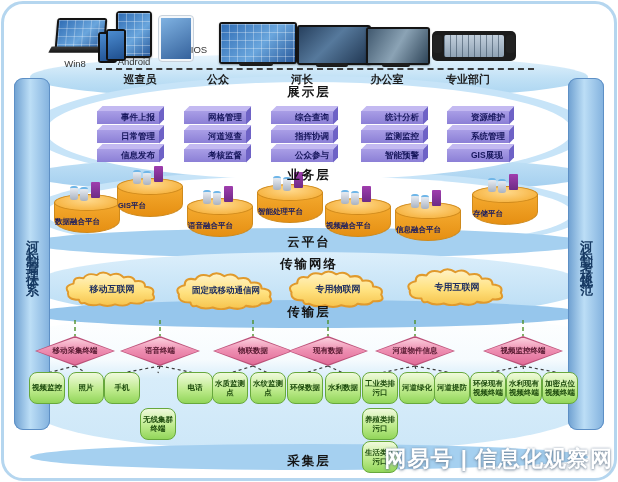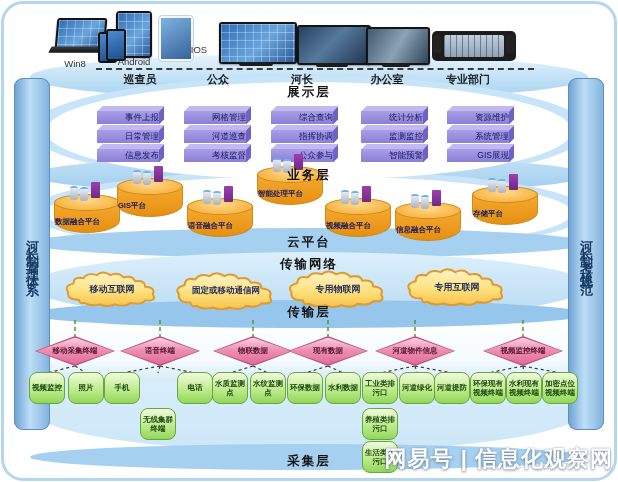--- a/index.html
+++ b/index.html
@@ -55,22 +55,22 @@
   .role{position:absolute;top:72px;transform:translateX(-50%);font-weight:bold;font-size:11px;color:#1b1b1b;z-index:10;white-space:nowrap;}
   .devlabel{position:absolute;transform:translateX(-50%);font-size:9.5px;color:#333;z-index:10;white-space:nowrap;}
   
   .pcol{position:absolute;z-index:12;}
   .pbox{position:relative;width:62px;height:13px;margin-top:6px;
     background:linear-gradient(180deg,#a99ee6,#8b7fd6);}
   .pbox::before{content:"";position:absolute;left:2.5px;top:-5px;width:62px;height:5px;
     background:#c3b9f1;transform:skewX(-45deg);}
   .pbox::after{content:"";position:absolute;right:-5px;top:-2.5px;width:5px;height:13px;
     background:#6e62c6;transform:skewY(-45deg);}
-  .pbox span{position:relative;display:block;text-align:right;font-weight:normal;font-size:8.5px;
-    line-height:13px;color:#16165c;}
+  .pbox span{position:relative;display:block;text-align:left;font-weight:bold;font-size:8.5px;
+    line-height:13px;color:#16165c;padding-left:24px;}
   
   .cyl{position:absolute;width:66px;height:46px;z-index:12;}
   .cyl .ctop{position:absolute;top:0;left:0;width:64px;height:15px;border-radius:50%;
     background:radial-gradient(ellipse at 50% 35%,#ffd98c,#f6b23e 80%);border:1px solid #cf8a1c;z-index:2;}
   .cyl .cbody{position:absolute;top:8px;left:0;width:64px;height:30px;
     background:linear-gradient(180deg,#f5ab30,#e68f12);border:1px solid #cf8a1c;border-top:none;
     border-radius:0 0 50% 50% / 0 0 13px 13px;z-index:1;
     display:flex;align-items:flex-end;justify-content:flex-start;}
   .cyl .cbody span{font-weight:bold;font-size:7.5px;color:#20205e;padding-bottom:5px;white-space:nowrap;}
   .mini{position:absolute;z-index:3;}
@@ -260,21 +260,21 @@
     <div class="mini" style="left:16px;top:-8px;">
         <div class="m1"></div>
         <div class="m2"></div>
         <div class="m3"></div>
       </div>
     <div class="ctop"></div>
       <div class="cbody">
         <span>语音融合平台</span>
       </div>
   </div>
-  <div class="cyl" style="left:257px;top:166px;">
+  <div class="cyl" style="left:257px;top:184px;">
     <div class="mini" style="left:16px;top:-8px;">
         <div class="m1"></div>
         <div class="m2"></div>
         <div class="m3"></div>
       </div>
     <div class="ctop"></div>
       <div class="cbody">
         <span>智能处理平台</span>
       </div>
   </div>

